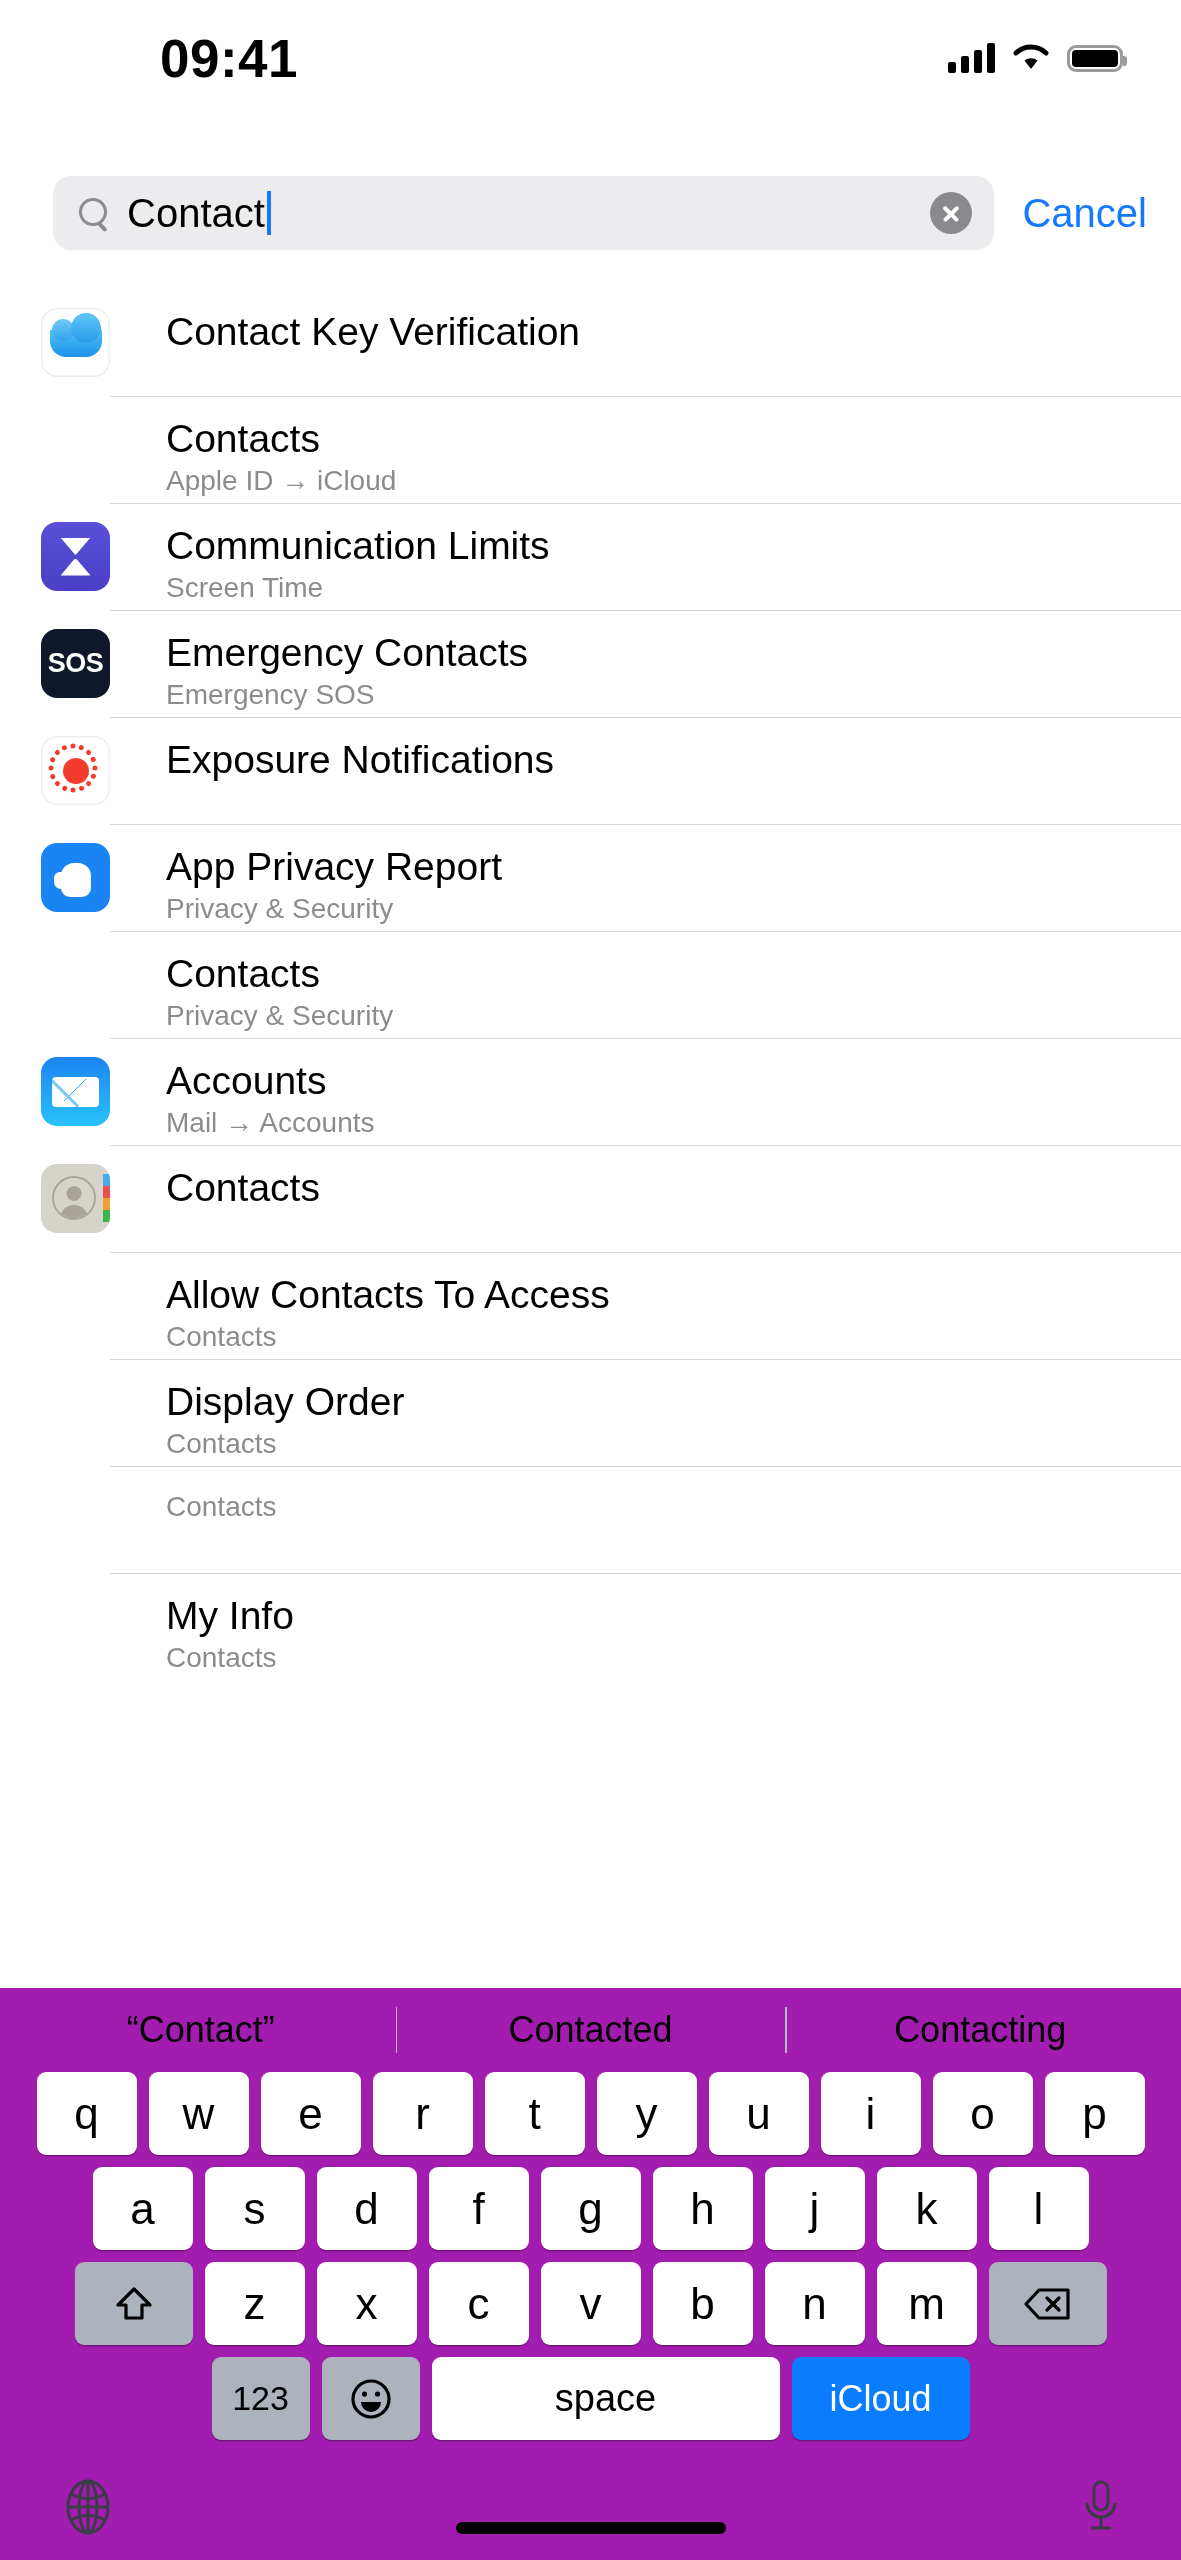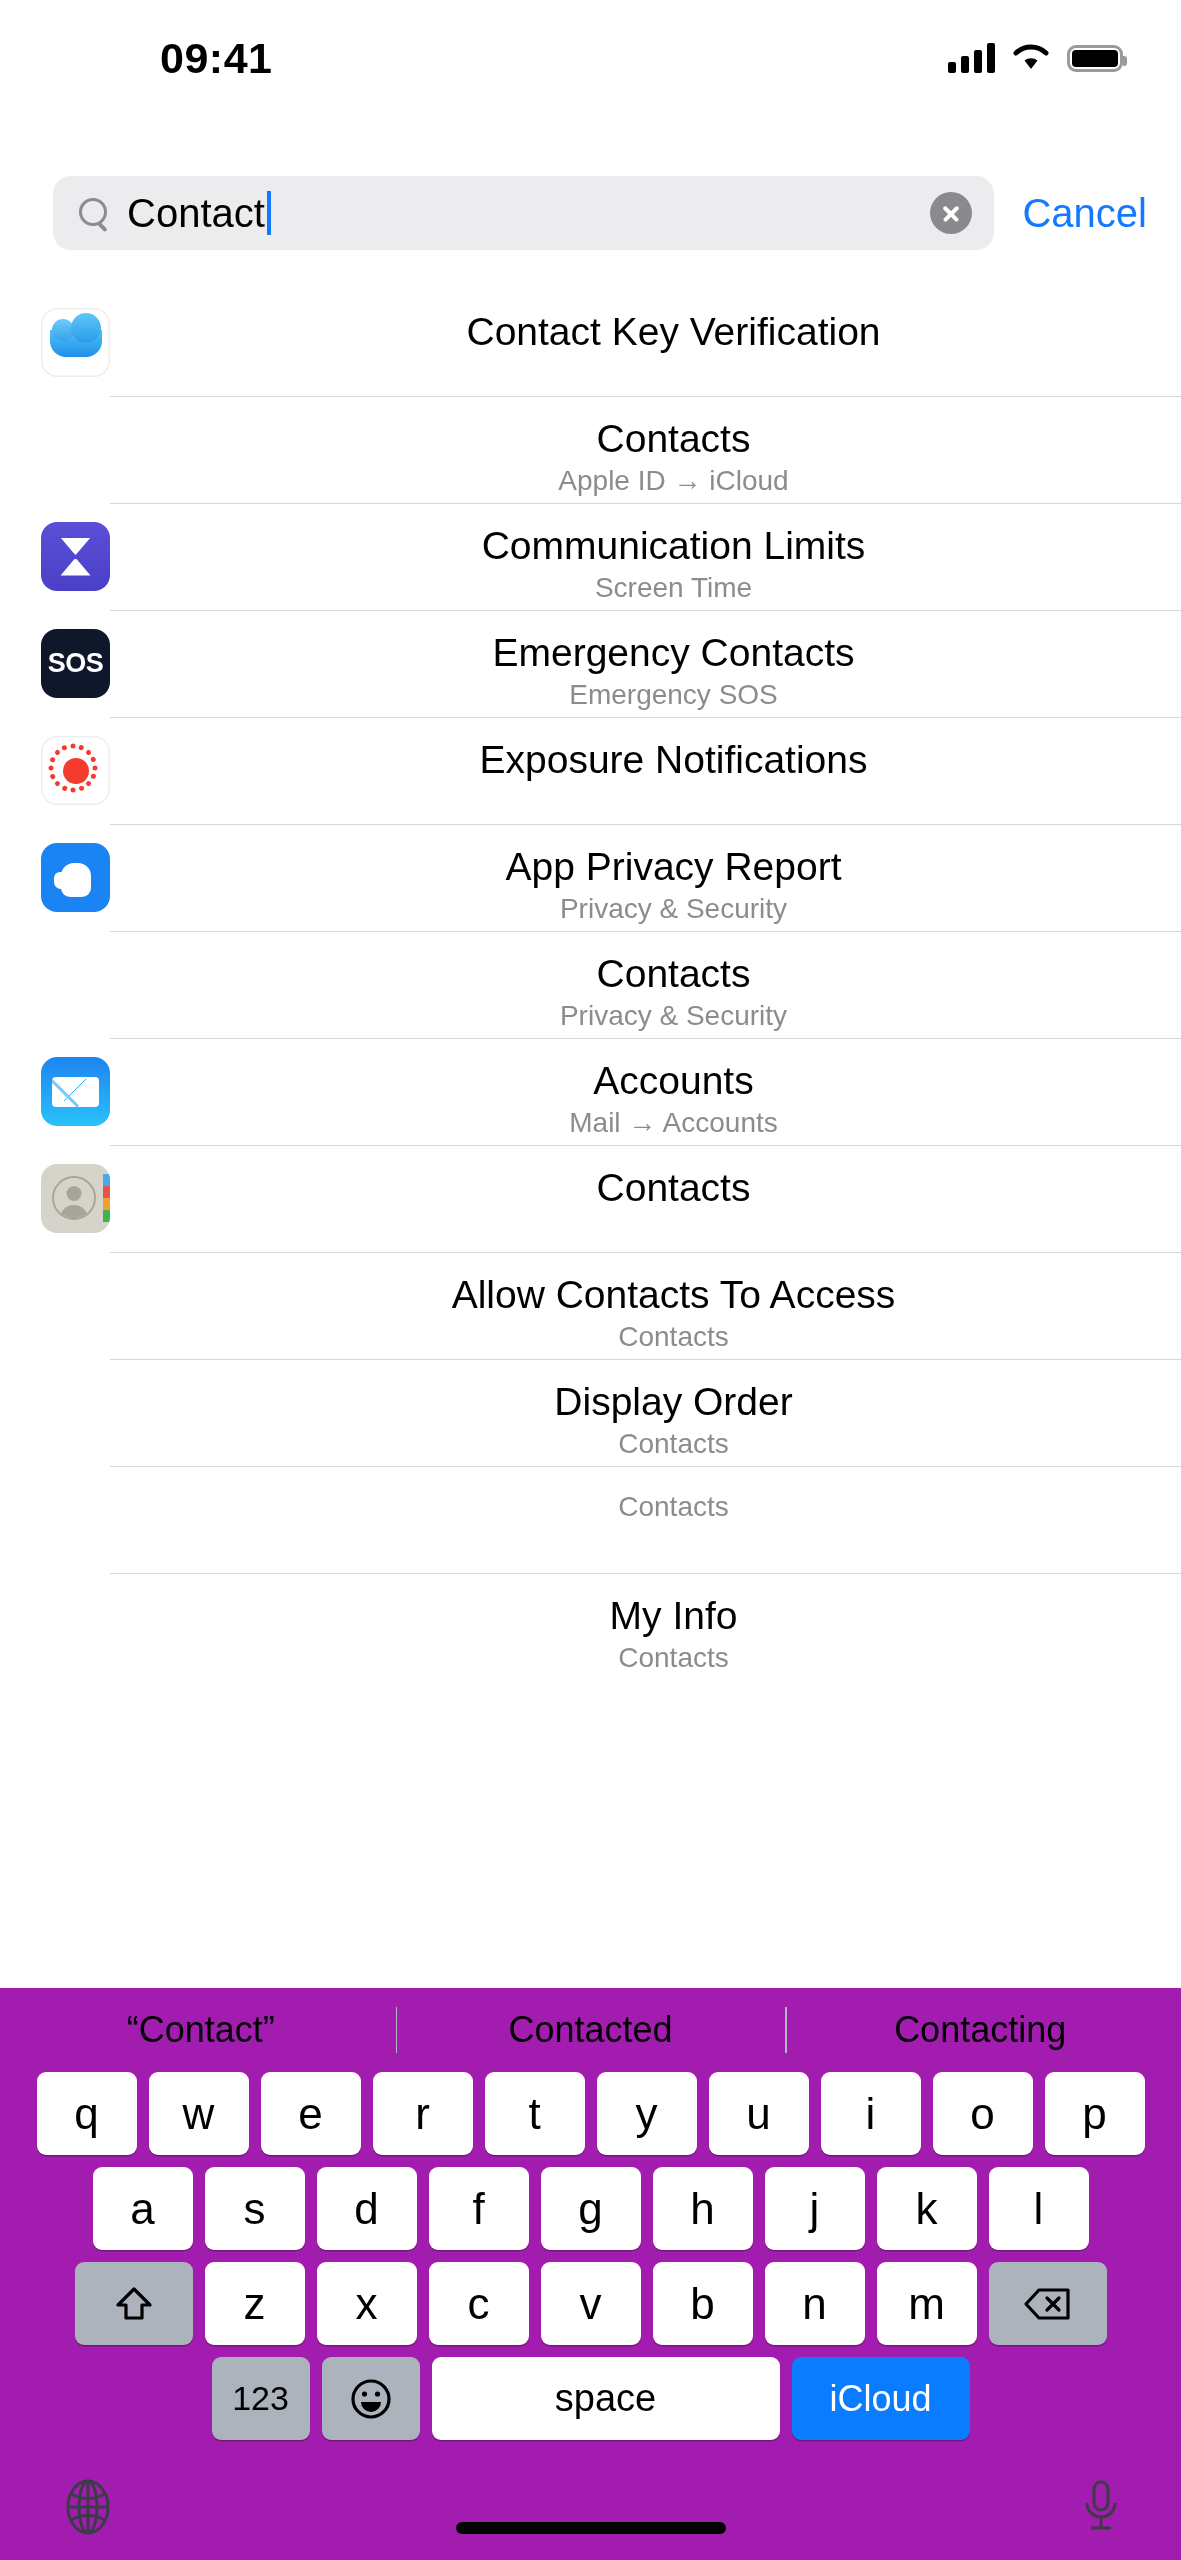--- a/index.html
+++ b/index.html
@@ -11,21 +11,21 @@
   }
   #screen { position: relative; width: 1181px; height: 2560px; background: #fff; }
 
   
   .statusbar {
     position: absolute; top: 0; left: 0; width: 1181px; height: 108px;
     display: flex; align-items: center; justify-content: space-between;
     padding: 0 58px 0 0;
   }
   .status-time {
-    font-size: 43px; font-weight: 700; color: #000;
+    font-size: 53px; font-weight: 700; color: #000;
     letter-spacing: 0.5px; margin-left: 160px; margin-top: 8px;
   }
   .status-right { display: flex; align-items: center; gap: 16px; margin-top: 8px; }
   .sig { display: flex; align-items: flex-end; gap: 5px; height: 30px; }
   .sig i { display: block; width: 8px; background: #000; border-radius: 2px; }
   .sig i:nth-child(1) { height: 11px; }
   .sig i:nth-child(2) { height: 17px; }
   .sig i:nth-child(3) { height: 23px; }
   .sig i:nth-child(4) { height: 30px; }
   .batt {
@@ -81,21 +81,21 @@
   .results {
     position: absolute; top: 290px; left: 0; width: 1181px; height: 1698px;
     overflow: hidden; background: #fff;
   }
   .row {
     position: relative; display: flex; align-items: flex-start;
     height: 107px; padding-left: 41px;
   }
   .icon-slot { width: 69px; flex: none; padding-top: 18px; }
   .ic { width: 69px; height: 69px; border-radius: 16px; position: relative; overflow: hidden; }
-  .rowtext { flex: 1; margin-left: 56px; padding-top: 20px; position: relative; text-align: center; }
+  .rowtext { flex: 1; margin-left: 56px; padding-top: 20px; position: relative; }
   .rowtitle { font-size: 39px; color: #000; line-height: 44px; white-space: nowrap; }
   .rowsub { font-size: 28px; color: #8c8c90; line-height: 36px; margin-top: 2px; white-space: nowrap; }
   .sep {
     position: absolute; left: 110px; right: 0; bottom: 0; height: 1.5px; background: #d7d7db;
   }
 
   
   .ic-icloud { background:#fff; box-shadow: inset 0 0 0 1.5px #ededed; }
   .ic-icloud .cloud {
     position:absolute; left: 9px; top: 22px; width: 52px; height: 27px;

